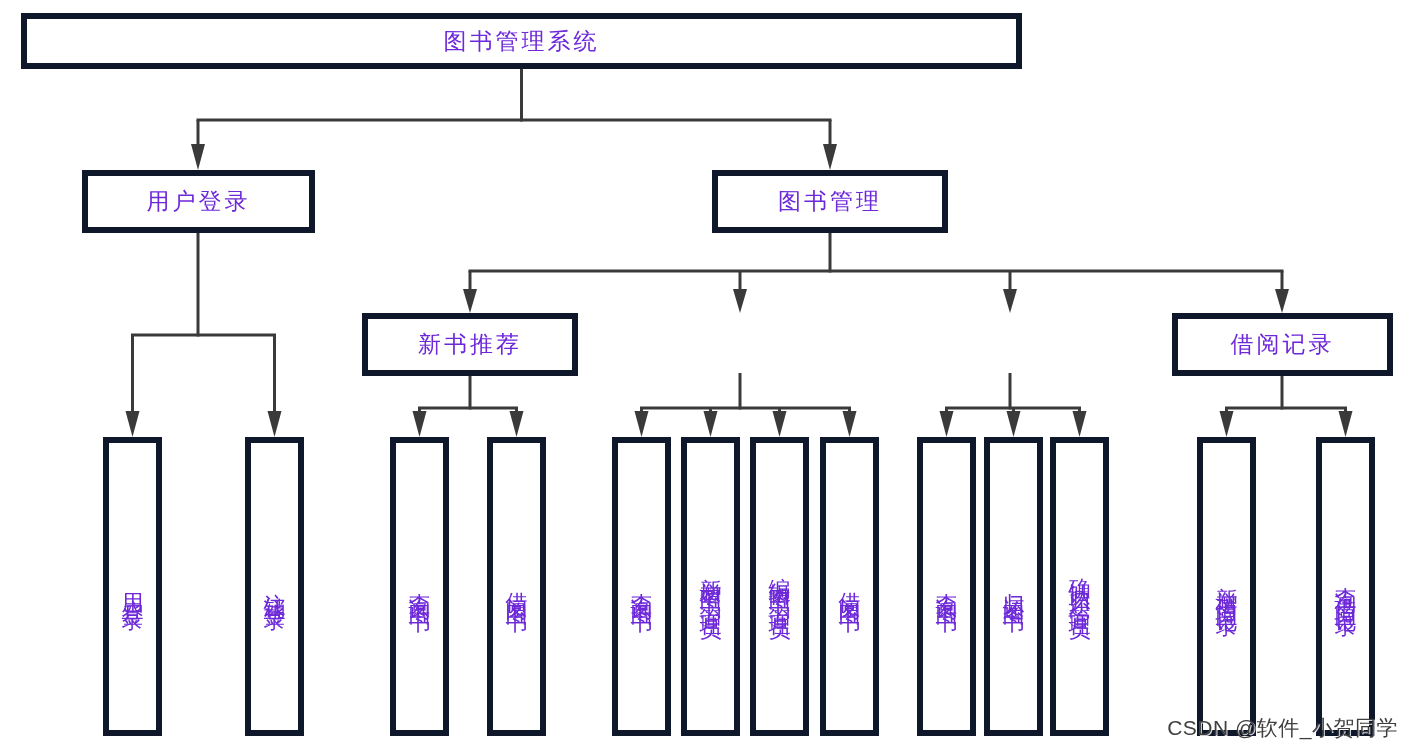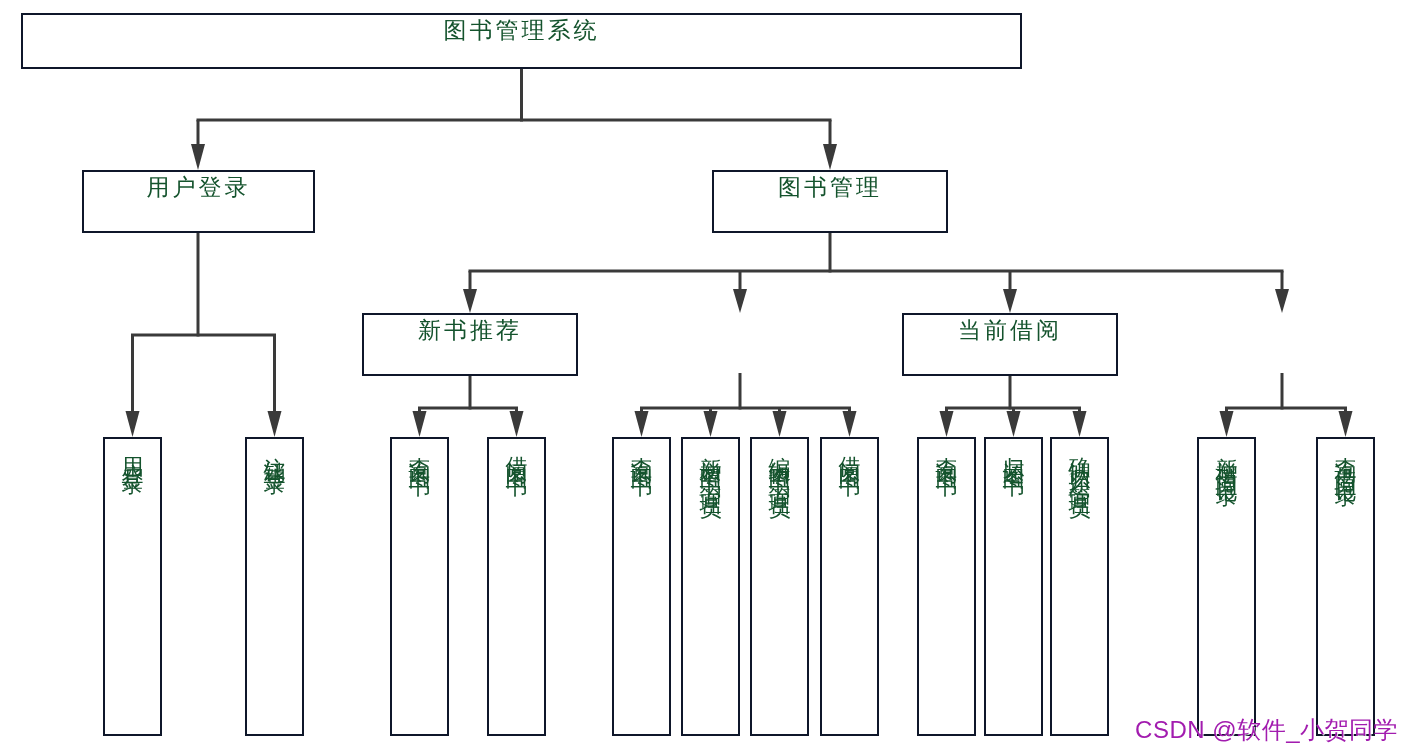--- a/index.html
+++ b/index.html
@@ -5,31 +5,31 @@
   html,body { margin:0; padding:0; background:#ffffff; }
   .canvas {
     position:relative; width:1405px; height:747px; background:#ffffff;
     font-family:"Liberation Sans", sans-serif; overflow:hidden;
   }
   .wires { position:absolute; left:0; top:0; pointer-events:none; }
   .wires line { stroke:#3a3a3a; stroke-width:3; }
   .wires polygon { fill:#3a3a3a; }
   .box {
     position:absolute; box-sizing:border-box; background:#ffffff;
-    border:2px solid #0f172a; display:flex; align-items:flex-start; justify-content:center;
-    color:#14532d;
+    border:6px solid #0f172a; display:flex; align-items:center; justify-content:center;
+    color:#6d28d9;
   }
   .h-label { font-size:23px; letter-spacing:3px; white-space:nowrap; }
   .v-label {
     writing-mode:vertical-rl; text-orientation:mixed;
     font-size:22px; letter-spacing:6px; line-height:1; white-space:nowrap;
   }
   .watermark {
     position:absolute; right:7px; top:714px; z-index:5;
-    font-size:24px; color:#a21caf; letter-spacing:0.5px; white-space:nowrap;
+    font-size:21px; color:#404040; letter-spacing:0.5px; white-space:nowrap;
     text-shadow:1px 1px 0 rgba(255,255,255,0.8);
   }
 </style>
 </head>
 <body>
 
 <div class="canvas">
 
   <svg class="wires" width="1405" height="747" viewBox="0 0 1405 747">
 
@@ -114,22 +114,22 @@
   <div class="box" style="left:82px;top:170px;width:233px;height:63px">
     <span class="h-label">用户登录</span>
   </div>
   <div class="box" style="left:362px;top:313px;width:216px;height:63px">
     <span class="h-label">新书推荐</span>
   </div>
 
   <div class="box" style="left:712px;top:170px;width:236px;height:63px">
     <span class="h-label">图书管理</span>
   </div>
-  <div class="box" style="left:902px;top:313px;width:216px;height:63px">
-    <span class="h-label">当前借阅</span>
+  <div class="box" style="left:1172px;top:313px;width:221px;height:63px">
+    <span class="h-label">借阅记录</span>
   </div>
 
   <div class="box" style="left:103px;top:437px;width:59px;height:299px">
     <span class="v-label">用户登录</span>
   </div>
   <div class="box" style="left:245px;top:437px;width:59px;height:299px">
     <span class="v-label">注销登录</span>
   </div>
 
   <div class="box" style="left:390px;top:437px;width:59px;height:299px">

